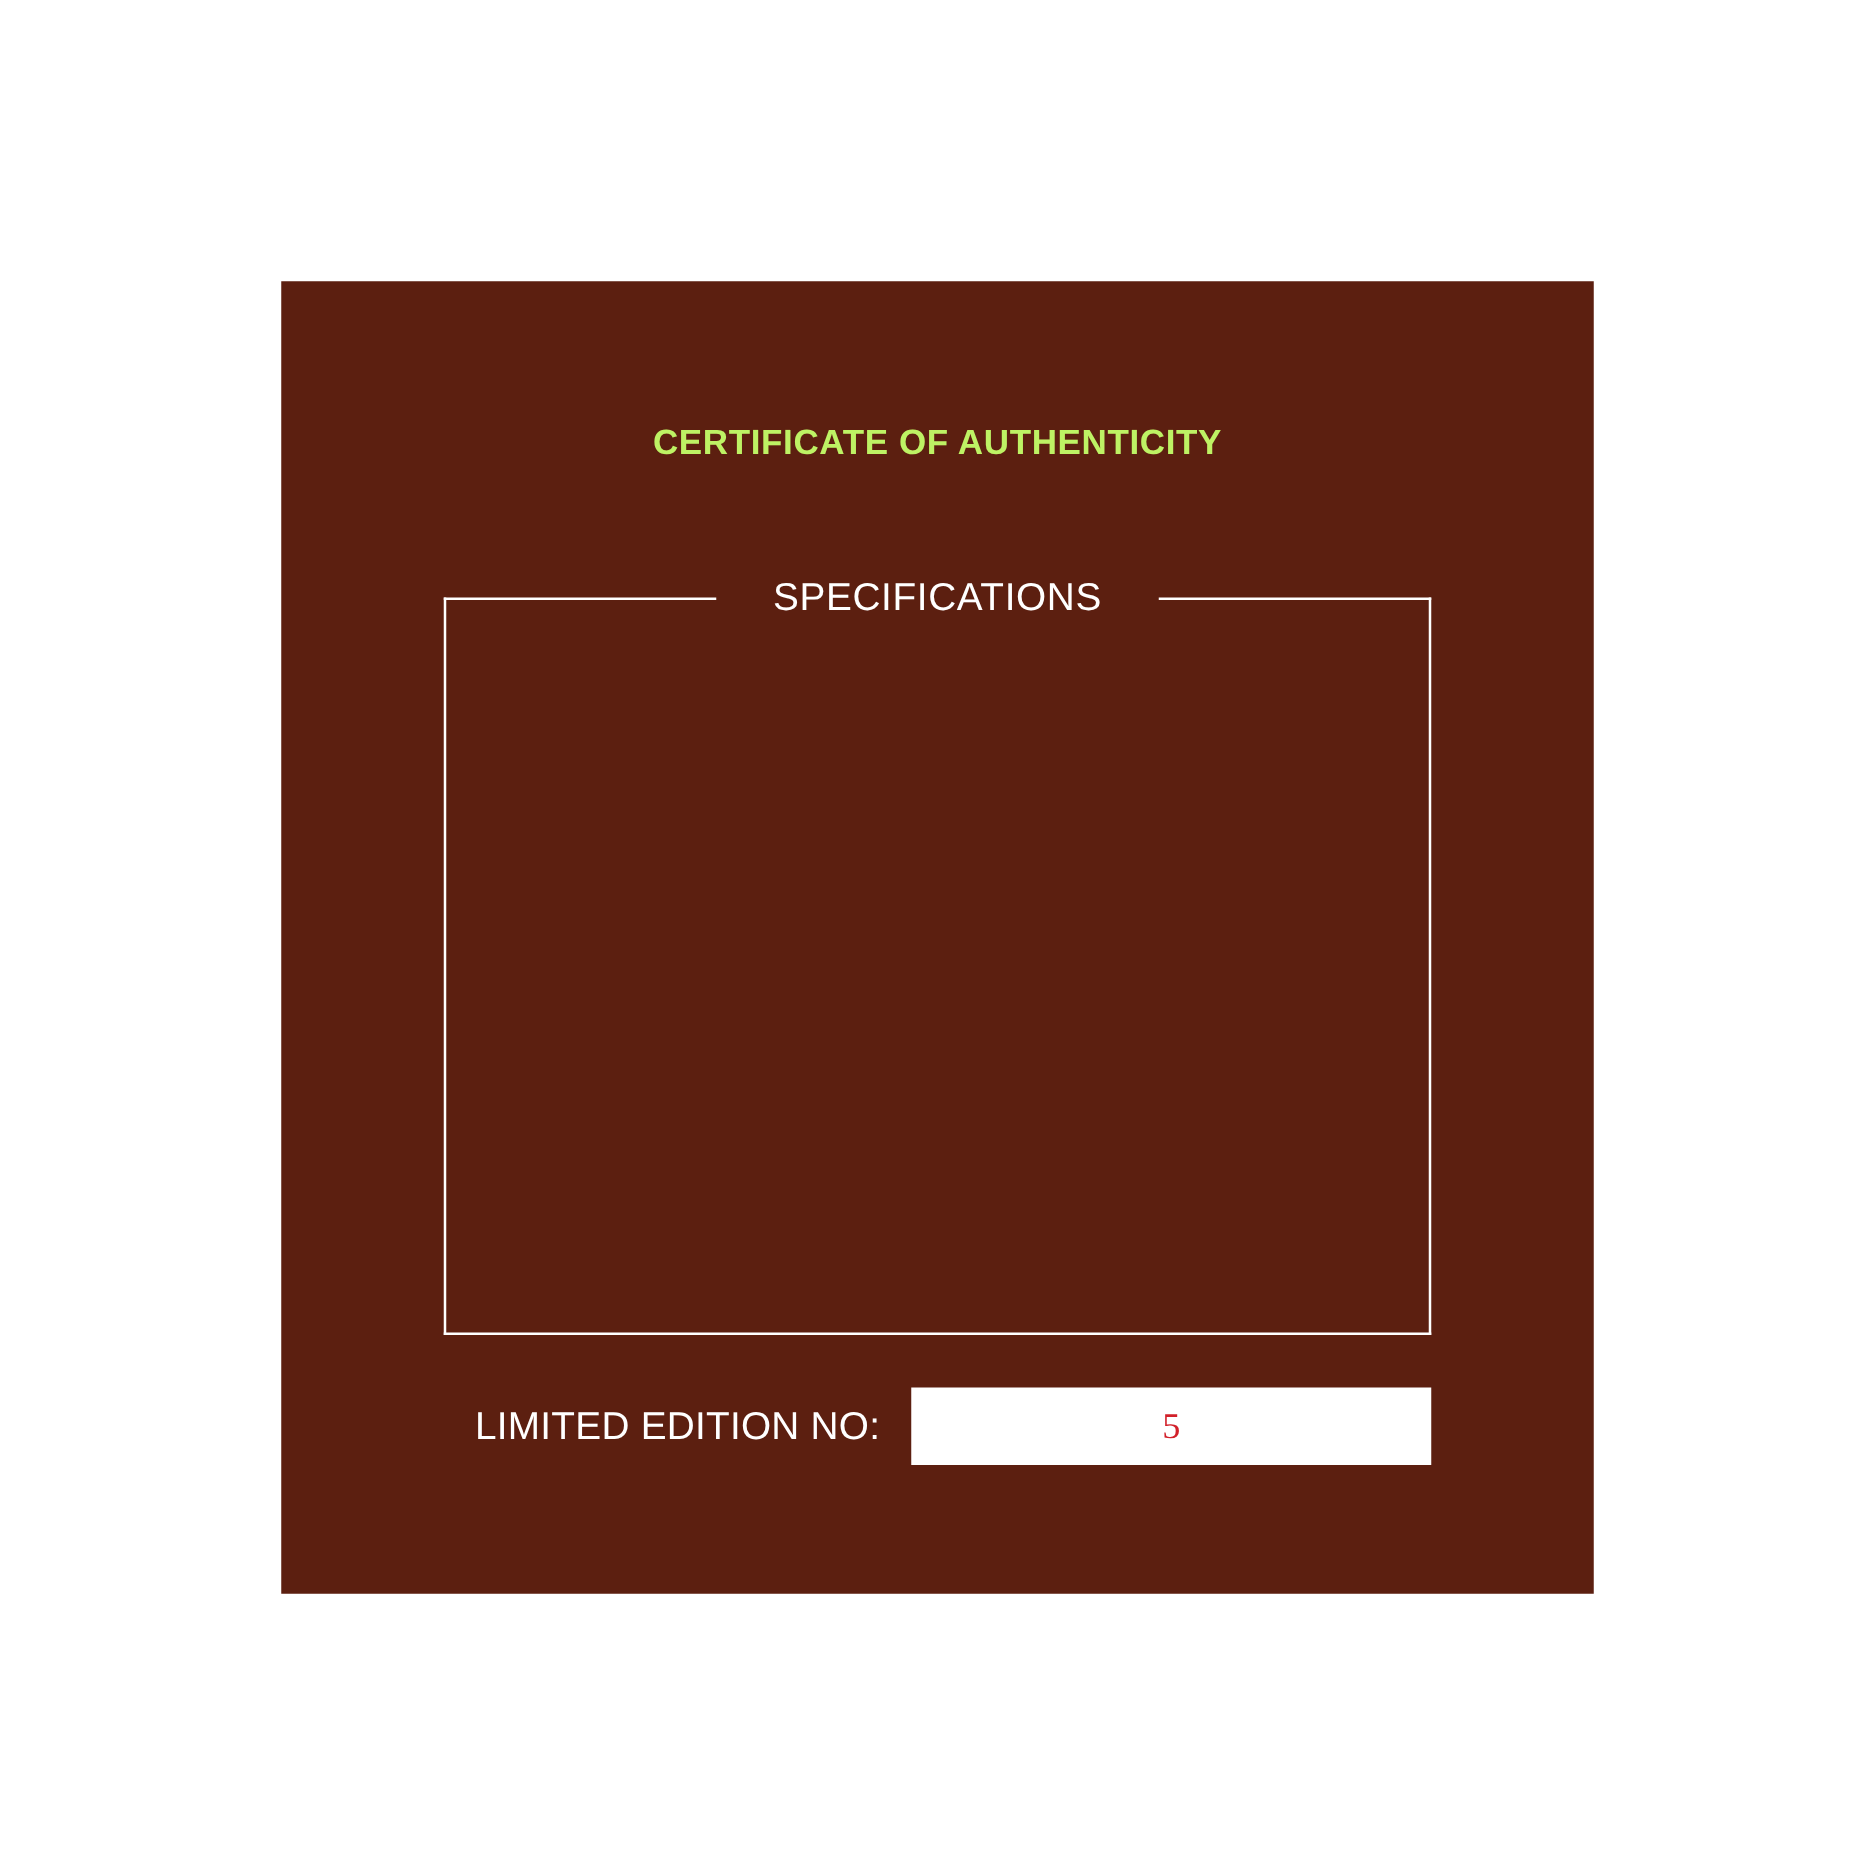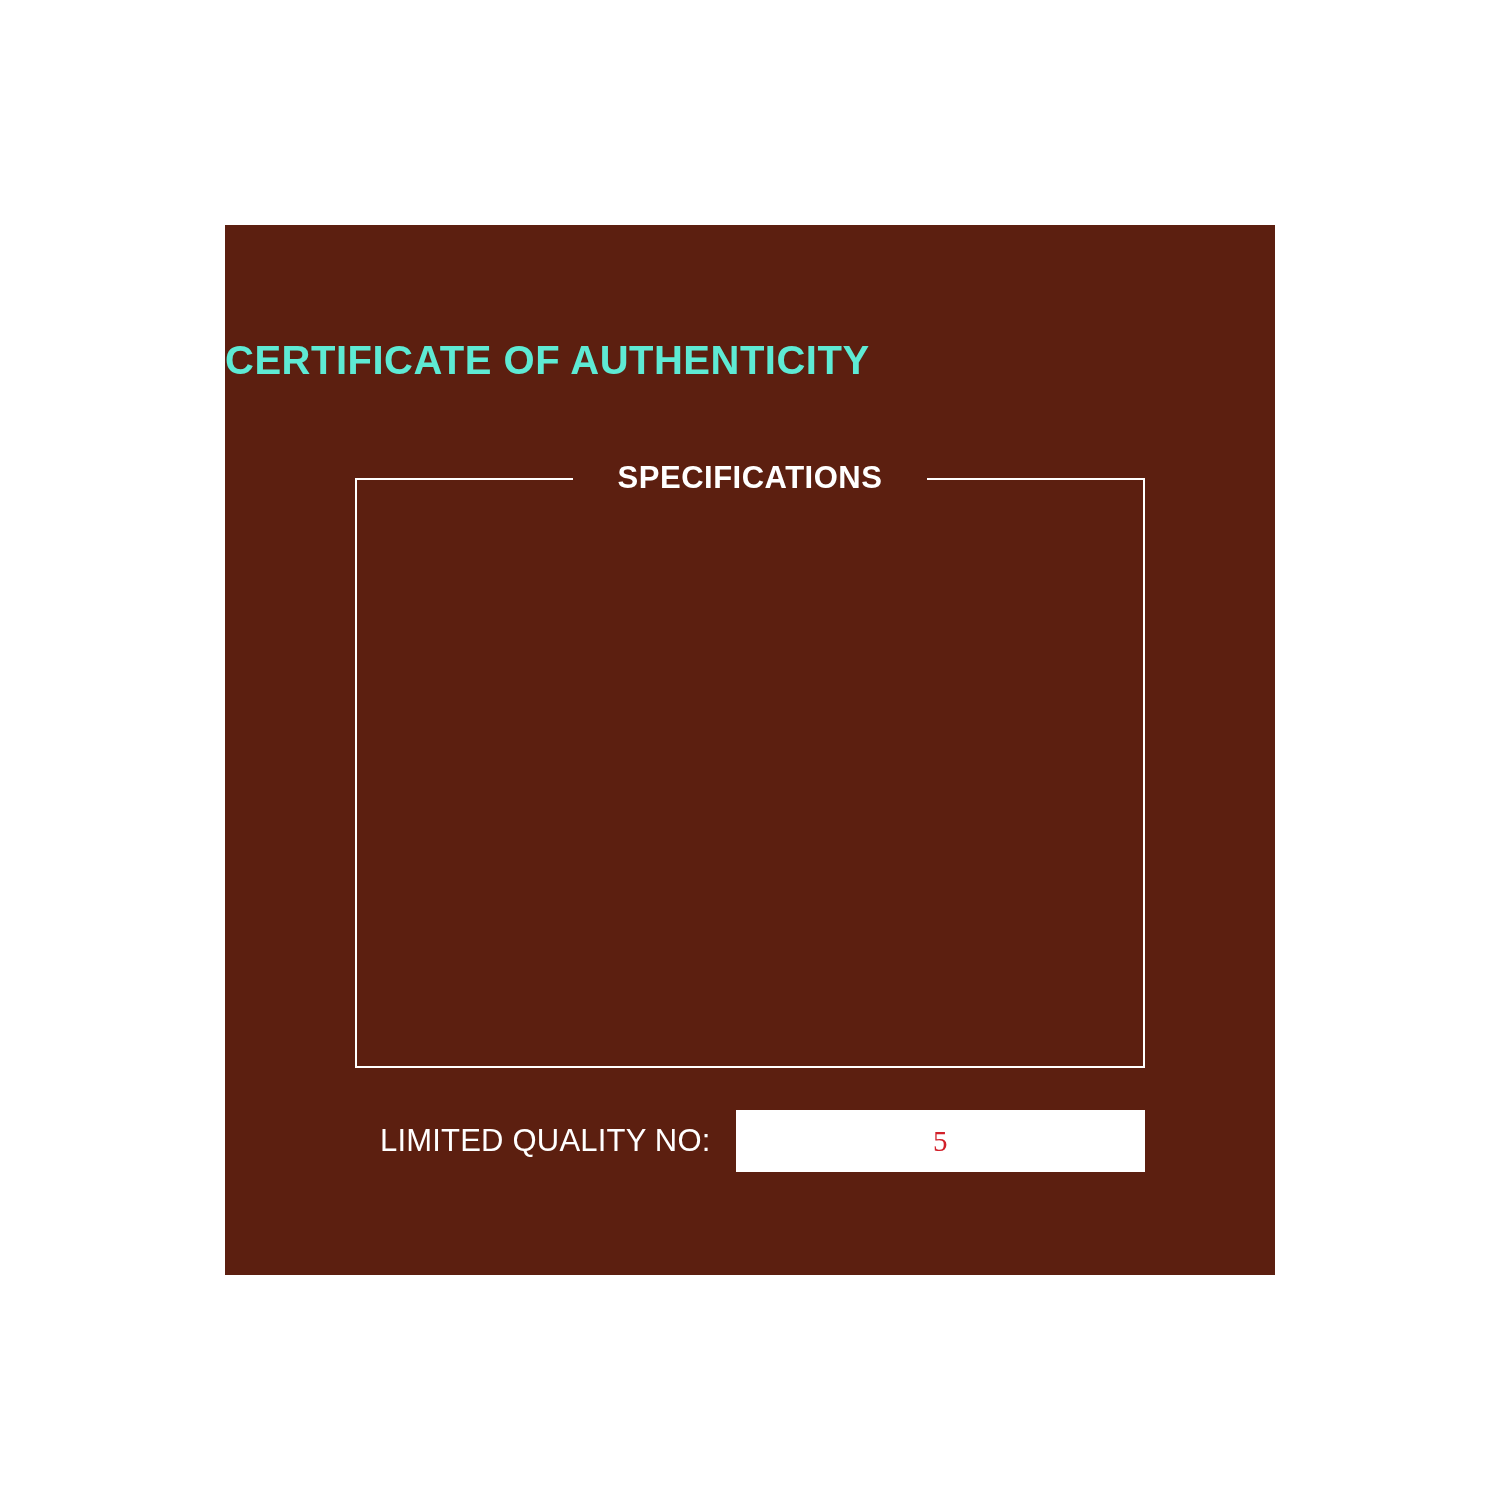--- a/index.html
+++ b/index.html
@@ -23,23 +23,23 @@
     height: 1050px;
     background: #5c1f10;
     box-sizing: border-box;
   }
 
   .cert-title {
     position: absolute;
     top: 113px;
     left: 0;
     width: 100%;
-    text-align: left;
-    color: #5eead4;
-    font-size: 40px;
+    text-align: center;
+    color: #bef264;
+    font-size: 28px;
     font-weight: bold;
     letter-spacing: 0.5px;
   }
 
   
   .spec-box {
     position: absolute;
     left: 130px;
     top: 253px;
     width: 790px;
@@ -64,21 +64,20 @@
   .spec-header {
     position: absolute;
     top: -20px;
     left: 0;
     width: 100%;
     text-align: center;
     color: #ffffff;
     font-size: 31px;
     letter-spacing: 0.5px;
     line-height: 40px;
-    font-weight: bold;
   }
 
   .spec-list {
     position: absolute;
     top: 75px;
     left: 0;
     width: 100%;
     text-align: center;
   }
 
@@ -136,19 +135,19 @@
     <div class="spec-border-right"></div>
     <div class="spec-border-bottom"></div>
     <div class="spec-border-top-left"></div>
     <div class="spec-border-top-right"></div>
 
     <div class="spec-header">SPECIFICATIONS</div>
 
   </div>
 
   <div class="edition-row">
-    <div class="edition-label">LIMITED QUALITY NO:</div>
+    <div class="edition-label">LIMITED EDITION NO:</div>
     <div class="edition-field">
       <span class="edition-number">5</span>
     </div>
   </div>
 
 </div>
 
 </body></html>

